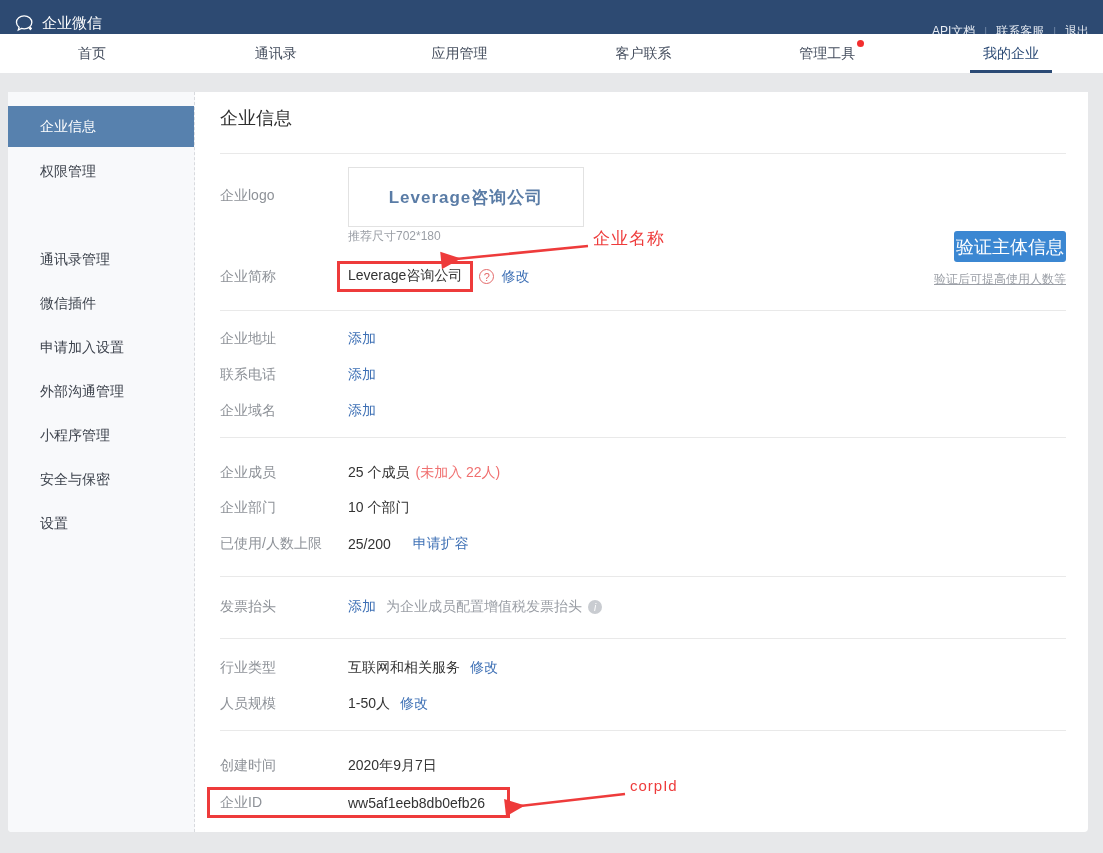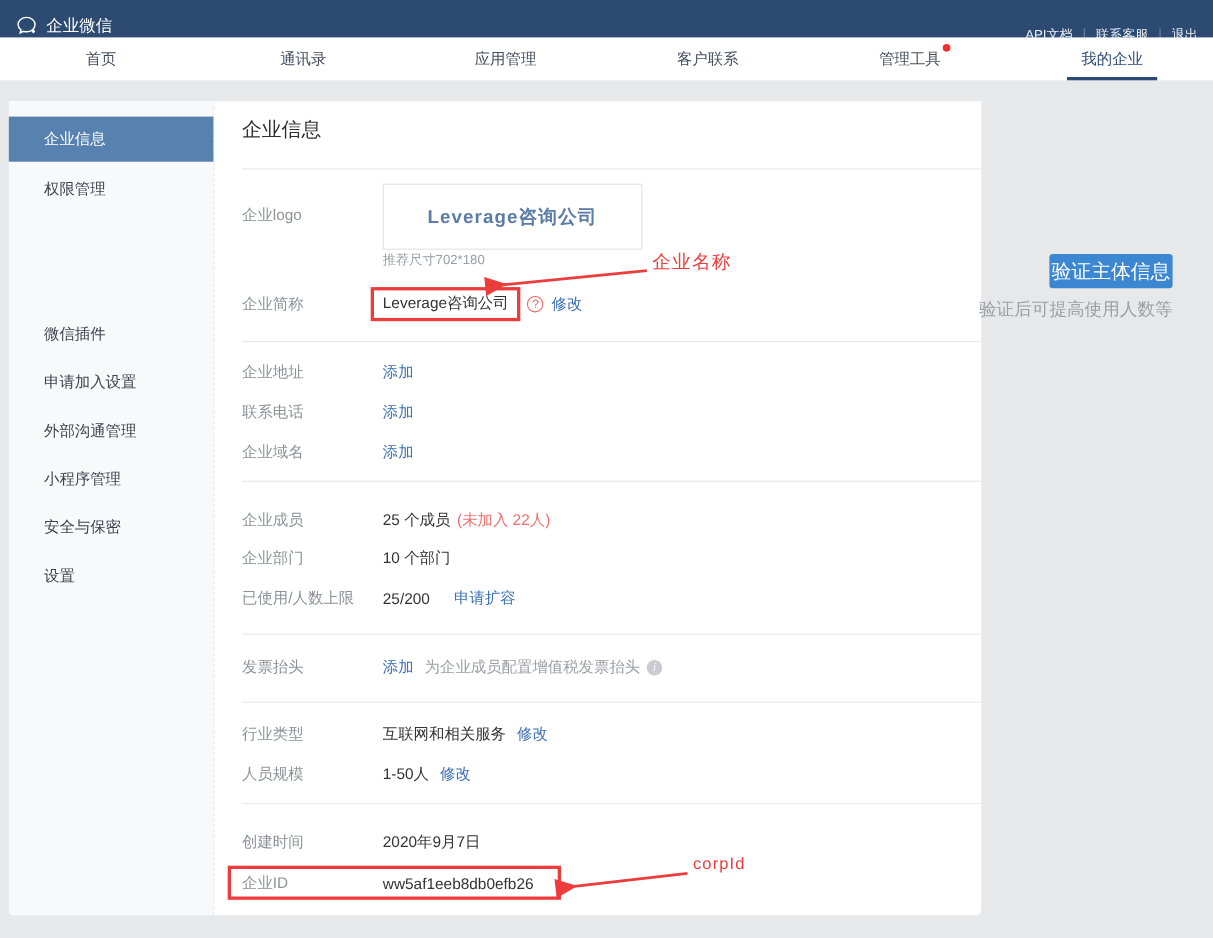--- a/index.html
+++ b/index.html
@@ -18,21 +18,21 @@
   .navbar { position:absolute; top:34px; left:0; width:1103px; height:39px; background:#fff; display:flex; }
   .nav-item { flex:1; display:flex; align-items:center; justify-content:center;
               font-size:14px; color:#454e5e; cursor:pointer; position:relative; }
   .nav-item.active { color:#2b4a75; }
   .nav-item.active::after { content:""; position:absolute; bottom:0; left:50%; transform:translateX(-50%);
               width:82px; height:3px; background:#2b4a75; }
   .label-wrap { position:relative; display:inline-block; }
   .red-dot { position:absolute; top:-5px; right:-9px; width:7px; height:7px; border-radius:50%; background:#f32e2e; }
 
   
-  .content { position:absolute; top:92px; left:8px; width:884px; height:740px; background:#fff;
+  .content { position:absolute; top:92px; left:8px; width:1080px; height:740px; background:#fff;
              border-radius:0 0 4px 4px; }
   .sidebar { position:absolute; left:0; top:0; width:187px; height:740px; background:#f8f9fb;
              border-right:1px dashed #d8dade; border-radius:0 0 0 4px; }
   .side-item { position:absolute; left:0; width:186px; height:40px; line-height:40px; padding-left:32px;
                font-size:14px; color:#3d434d; cursor:pointer; }
   .side-item.active { height:41px; line-height:41px; background:#5781ae; color:#fff; }
 
   .main { position:absolute; left:187px; top:0; width:893px; height:740px; }
   .page-title { position:absolute; left:25px; top:14px; font-size:18px; color:#2f2f2f; }
   .divider { position:absolute; left:25px; width:846px; height:1px; background:#e9e9e9; }
@@ -43,21 +43,21 @@
   .muted { color:#9a9ea5; }
   .pink { color:#f07070; margin-left:6px; }
 
   .logo-box { position:absolute; left:153px; top:75px; width:236px; height:60px; border:1px solid #e2e2e2;
               background:#fff; display:flex; align-items:center; justify-content:center;
               color:#5a7ca6; font-size:17px; font-weight:bold; letter-spacing:1px; cursor:pointer; }
   .logo-hint { position:absolute; left:153px; top:136px; font-size:12px; color:#9a9ea5; }
 
   .verify-btn { position:absolute; left:759px; top:139px; width:112px; height:31px; background:#3b87d2;
                 color:#fff; font-size:18px; border:none; border-radius:3px; cursor:pointer; }
-  .verify-hint { position:absolute; top:179px; right:22px; font-size:16px; color:#9b9fa6; }
+  .verify-hint { position:absolute; top:179px; right:22px; font-size:12px; color:#9b9fa6;text-decoration:underline; }
 
   .shortname-row { top:169px; height:31px; }
   .red-box-inline { border:3px solid #ee3b3b; padding:3px 8px 4px; margin-left:-11px; color:#333; }
   .help-icon { width:15px; height:15px; border:1px solid #e46a6a; border-radius:50%; color:#e46a6a;
                font-size:11px; display:inline-flex; align-items:center; justify-content:center;
                margin:0 7px 0 6px; cursor:pointer; }
   .info-icon { width:14px; height:14px; border-radius:50%; background:#c9ccd1; color:#fff; font-size:10px;
                font-style:italic; display:inline-flex; align-items:center; justify-content:center; margin-left:6px; }
 
   .corpid-wrap { position:absolute; left:12px; top:695px; width:303px; height:31px;
@@ -113,20 +113,21 @@
     <div class="nav-item active">
       <span class="label-wrap">我的企业</span>
     </div>
   </div>
 
   <div class="content">
 
     <div class="sidebar">
       <div class="side-item active" style="top:14px">企业信息</div>
       <div class="side-item" style="top:59px">权限管理</div>
+      <div class="side-item" style="top:147px">通讯录管理</div>
       <div class="side-item" style="top:191px">微信插件</div>
       <div class="side-item" style="top:235px">申请加入设置</div>
       <div class="side-item" style="top:279px">外部沟通管理</div>
       <div class="side-item" style="top:323px">小程序管理</div>
       <div class="side-item" style="top:367px">安全与保密</div>
       <div class="side-item" style="top:411px">设置</div>
     </div>
 
     <div class="main">
       <div class="page-title">企业信息</div>

